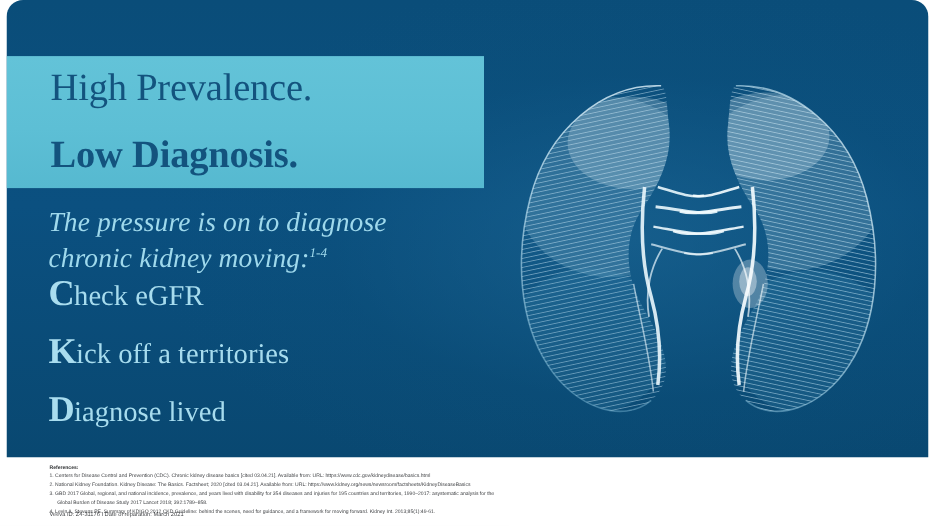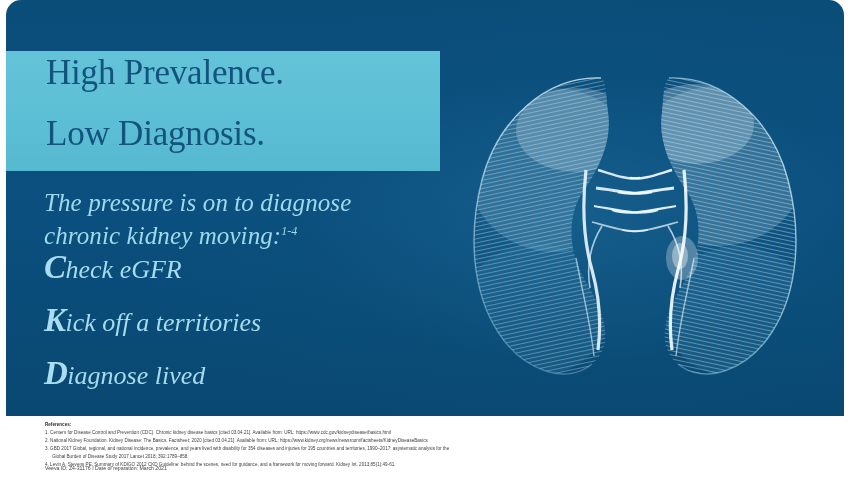--- a/index.html
+++ b/index.html
@@ -23,38 +23,38 @@
   .kidney-art svg{display:block;width:100%;height:100%;}
 
   
   .headline-band{
     position:absolute;left:0px;top:51px;width:434px;height:120px;
     background:linear-gradient(180deg,#63c3d8 0%,#5dbfd5 55%,#56b9d0 100%);
     box-shadow:0 0 0 0 rgba(0,0,0,0);
   }
   .headline{
     position:absolute;left:40px;top:52px;width:400px;height:118px;
-    display:flex;flex-direction:column;
+    display:flex;flex-direction:column;justify-content:center;
     font-family:"Liberation Serif",serif;
     color:#13537e;font-size:35px;line-height:1.22;letter-spacing:-0.2px;
   }
-  .headline .l2{margin-top:18px;}
+  .headline .l2{margin-top:18px;font-weight:bold;}
 
   
   .subtitle{
     position:absolute;left:38px;top:186px;width:420px;
     font-family:"Liberation Serif",serif;font-style:italic;
     color:#9fd9ec;font-size:25px;line-height:1.33;letter-spacing:0.1px;
   }
   .subtitle sup{font-size:12px;vertical-align:super;letter-spacing:0;font-style:italic;}
 
   
   .ckd{position:absolute;left:38px;top:251px;width:430px;}
   .ckd-line{
-    font-family:"Liberation Serif",serif;font-style:italic;
+    font-family:"Liberation Serif",serif;
     color:#a7dcee;font-size:26px;line-height:1.0;
     margin-bottom:20px;white-space:nowrap;
   }
   .ckd-line:last-child{margin-bottom:0;}
   .ckd-line .cap{
     font-size:33px;font-weight:bold;color:#a9ddef;letter-spacing:-0.5px;
   }
 
   
   .footer{position:absolute;left:0;top:416px;width:850px;height:62px;background:#ffffff;}

